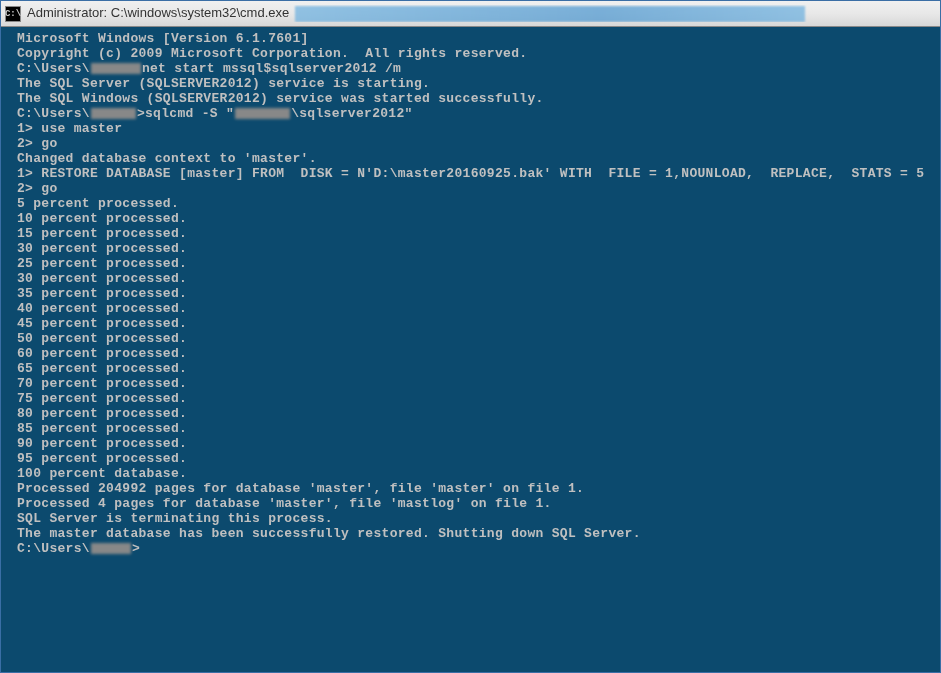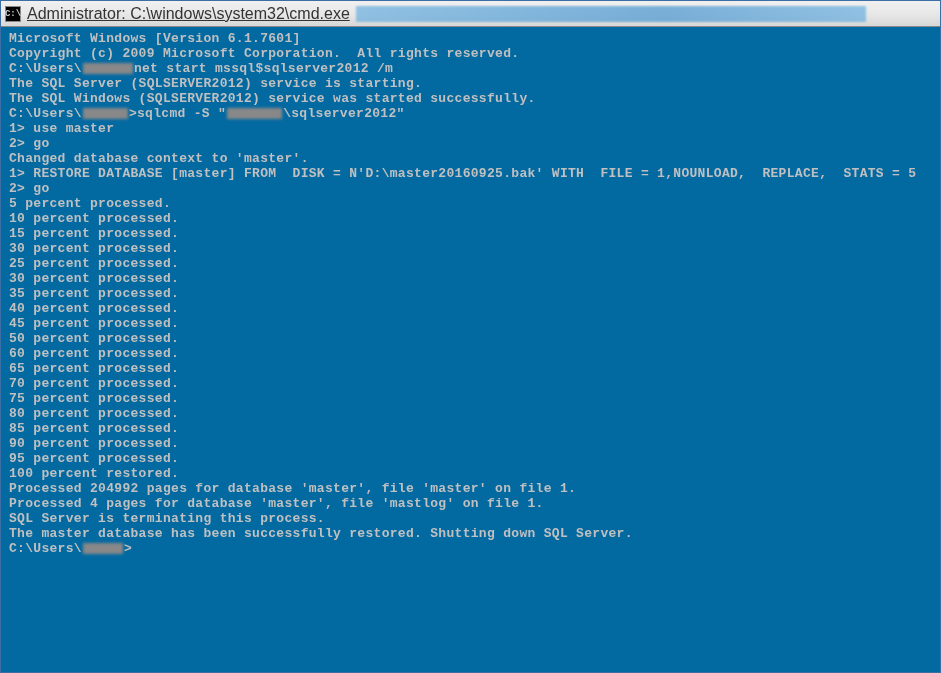--- a/index.html
+++ b/index.html
@@ -37,41 +37,40 @@
       margin-right: 6px;
       display: flex;
       align-items: center;
       justify-content: center;
       font-size: 9px;
       color: #ccc;
       font-weight: bold;
     }
     .titlebar-text {
       font-family: 'Segoe UI', Tahoma, sans-serif;
-      font-size: 16px;
+      font-size: 13px;
       color: #333;
       flex: 1;
       white-space: nowrap;
       overflow: hidden;
-      text-decoration: underline;
     }
     .titlebar-blur {
       display: inline-block;
       width: 510px;
       height: 16px;
       background: linear-gradient(90deg, #6bb0e0 0%, #5aa3d8 30%, #4a96d0 60%, #6bb0e0 100%);
       opacity: 0.7;
       filter: blur(1px);
       vertical-align: middle;
       margin-left: 6px;
     }
     .terminal {
       flex: 1;
-      background: #0369a1;
-      padding: 4px 8px;
+      background: #0c4a6e;
+      padding: 4px 16px;
       overflow: hidden;
     }
     .terminal-line {
       color: #c0c0c0;
       font-size: 13px;
       line-height: 15px;
       font-weight: bold;
       white-space: pre;
       font-family: 'Lucida Console', 'Courier New', monospace;
       letter-spacing: 0.3px;
@@ -127,21 +126,21 @@
     <div class="terminal-line">45 percent processed.</div>
     <div class="terminal-line">50 percent processed.</div>
     <div class="terminal-line">60 percent processed.</div>
     <div class="terminal-line">65 percent processed.</div>
     <div class="terminal-line">70 percent processed.</div>
     <div class="terminal-line">75 percent processed.</div>
     <div class="terminal-line">80 percent processed.</div>
     <div class="terminal-line">85 percent processed.</div>
     <div class="terminal-line">90 percent processed.</div>
     <div class="terminal-line">95 percent processed.</div>
-    <div class="terminal-line">100 percent restored.</div>
+    <div class="terminal-line">100 percent database.</div>
     <div class="terminal-line">Processed 204992 pages for database 'master', file 'master' on file 1.</div>
     <div class="terminal-line">Processed 4 pages for database 'master', file 'mastlog' on file 1.</div>
     <div class="terminal-line">SQL Server is terminating this process.</div>
     <div class="terminal-line">The master database has been successfully restored. Shutting down SQL Server.</div>
     <div class="terminal-line"></div>
     <div class="terminal-line"><span>C:\Users\</span><span class="redacted r-40"></span><span>&gt;</span></div>
   </div>
 </div>
 
 </body></html>

